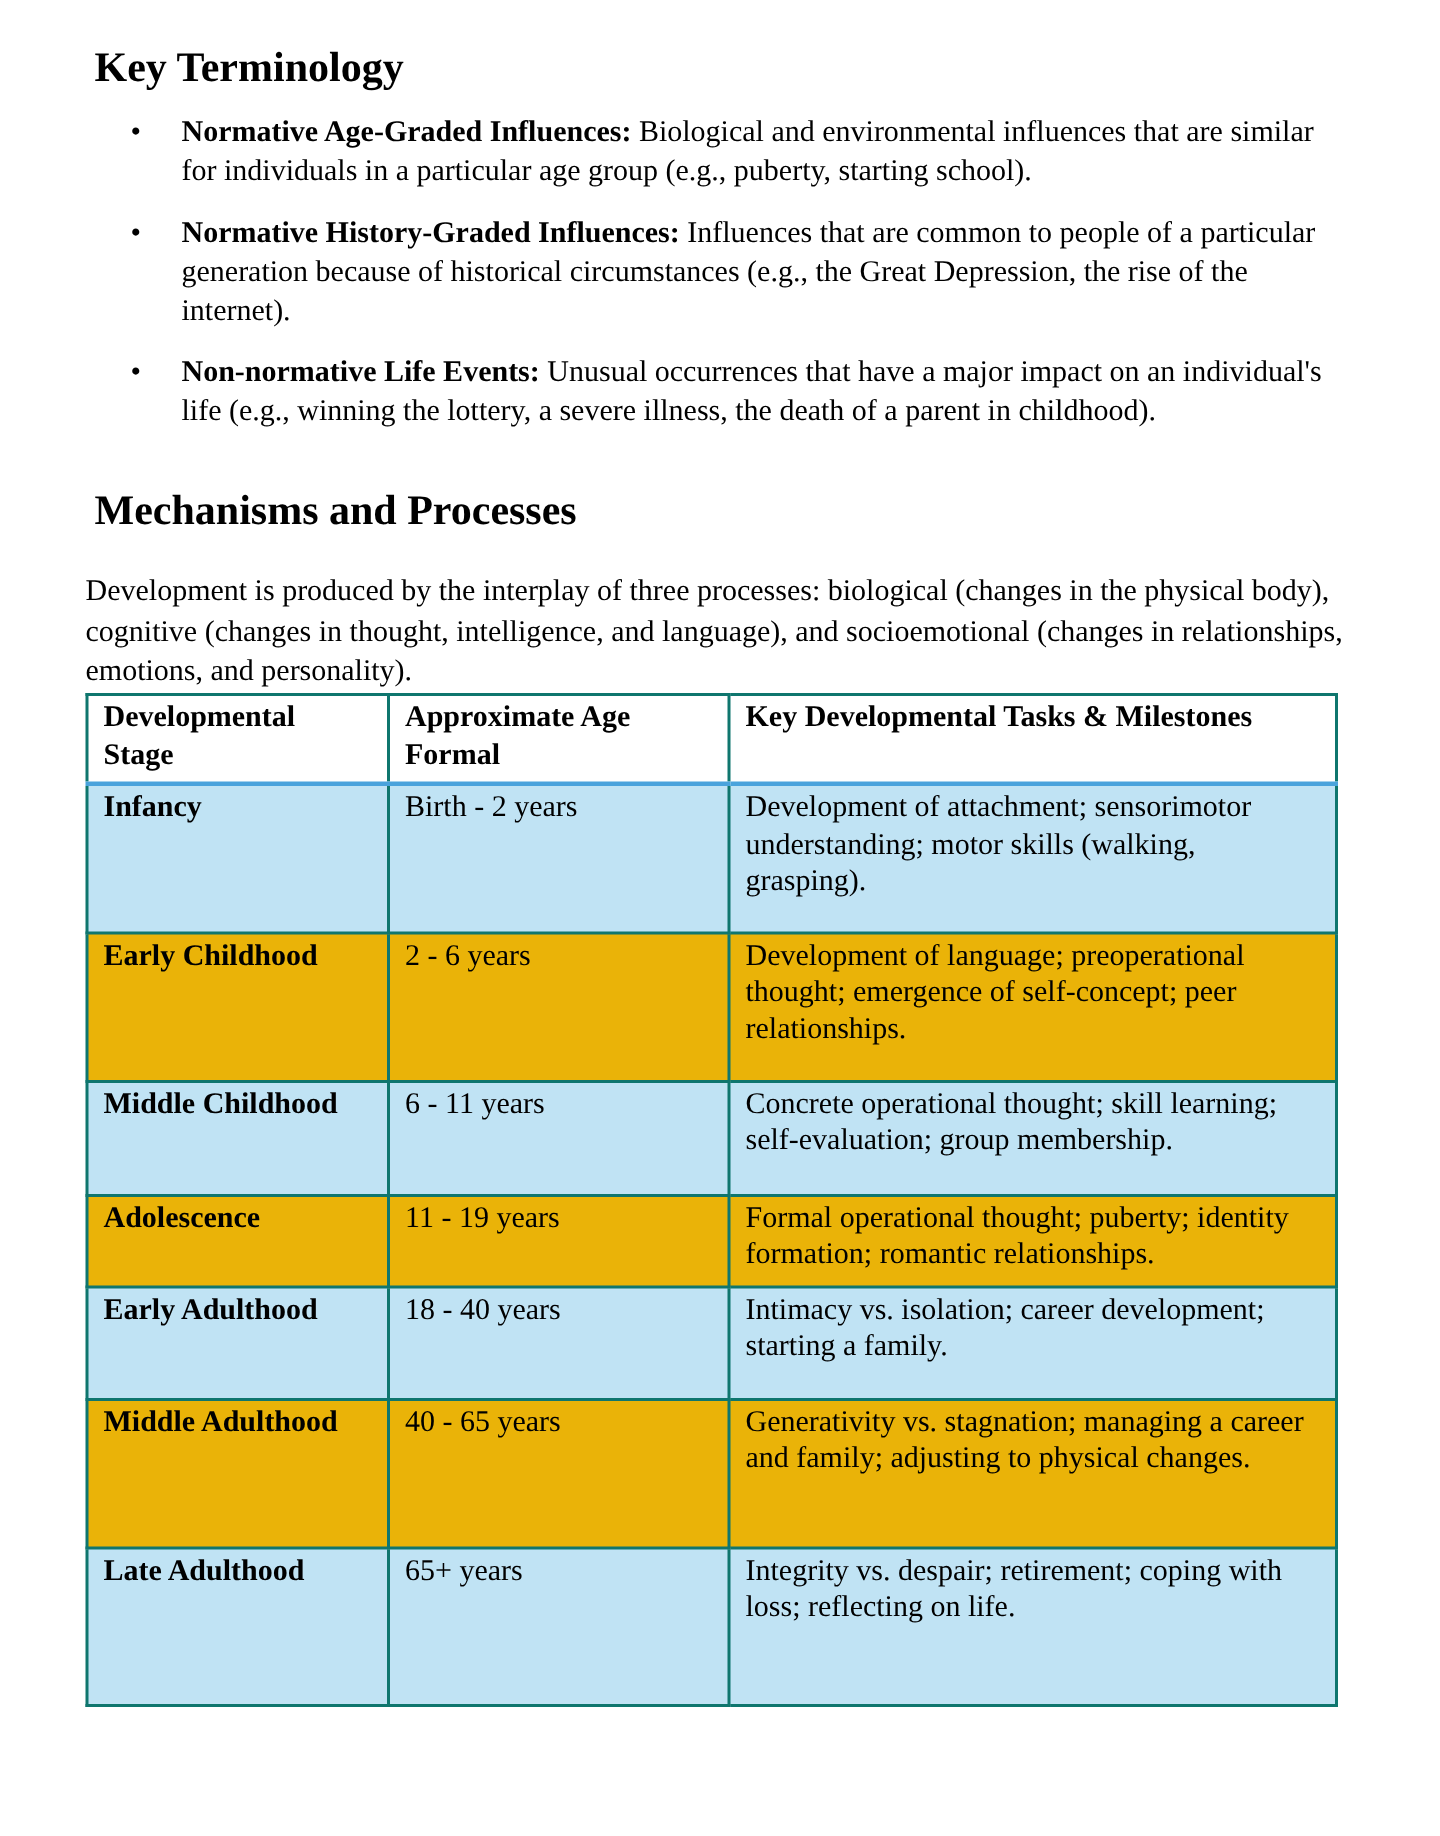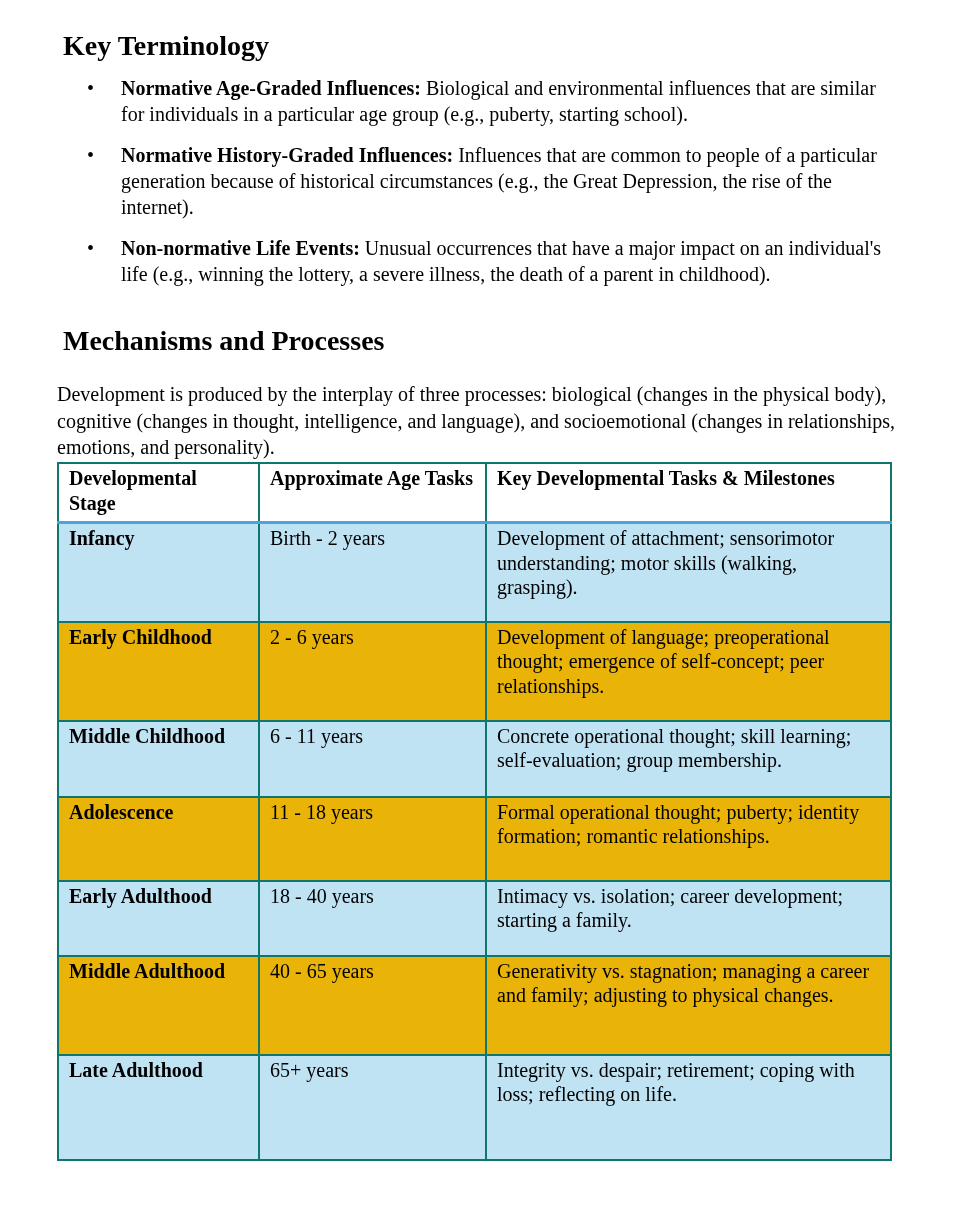--- a/index.html
+++ b/index.html
@@ -62,43 +62,43 @@
 
 <table class="stages">
   <colgroup>
       <col class="c1">
       <col class="c2">
       <col class="c3">
     </colgroup>
   <thead>
     <tr>
       <th>Developmental Stage</th>
-      <th>Approximate Age Tasks</th>
+      <th>Approximate Age Formal</th>
       <th>Key Developmental Tasks &amp; Milestones</th>
     </tr>
   </thead>
   <tbody>
     <tr class="shaded" style="height:99px;">
       <td class="stage">Infancy</td>
       <td>Birth - 2 years</td>
       <td>Development of attachment; sensorimotor understanding; motor skills (walking, grasping).</td>
     </tr>
     <tr class="plain" style="height:99px;">
       <td class="stage">Early Childhood</td>
       <td>2 - 6 years</td>
       <td>Development of language; preoperational thought; emergence of self-concept; peer relationships.</td>
     </tr>
     <tr class="shaded" style="height:76px;margin-left:16px;">
       <td class="stage">Middle Childhood</td>
       <td>6 - 11 years</td>
       <td>Concrete operational thought; skill learning; self-evaluation; group membership.</td>
     </tr>
-    <tr class="plain" style="height:84px;">
+    <tr class="plain" style="height:61px;">
       <td class="stage">Adolescence</td>
-      <td>11 - 18 years</td>
+      <td>11 - 19 years</td>
       <td>Formal operational thought; puberty; identity formation; romantic relationships.</td>
     </tr>
     <tr class="shaded" style="height:75px;margin-left:31px;">
       <td class="stage">Early Adulthood</td>
       <td>18 - 40 years</td>
       <td>Intimacy vs. isolation; career development; starting a family.</td>
     </tr>
     <tr class="plain" style="height:99px;">
       <td class="stage">Middle Adulthood</td>
       <td>40 - 65 years</td>

